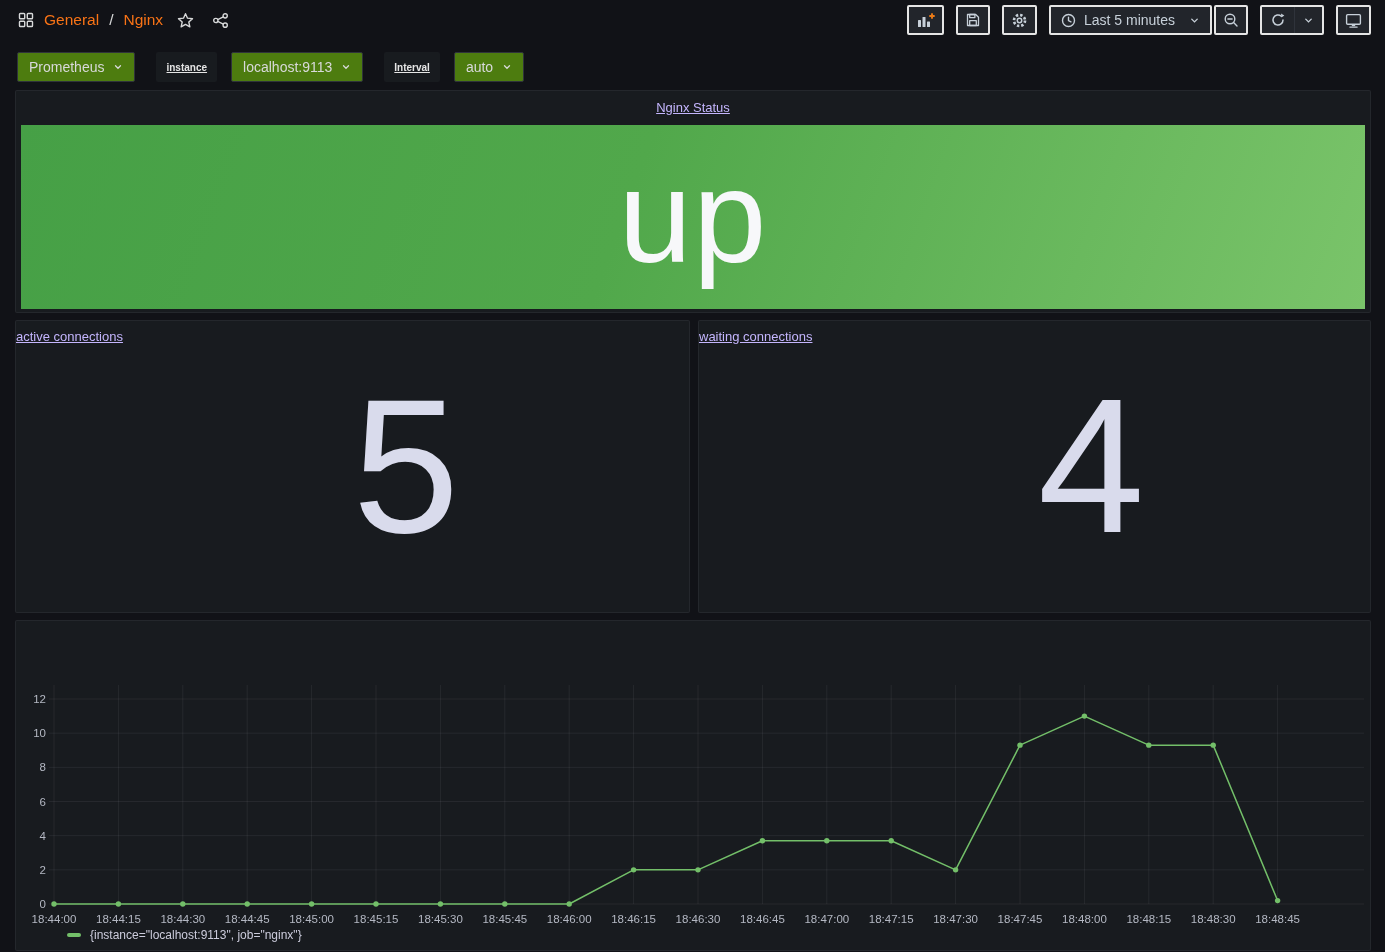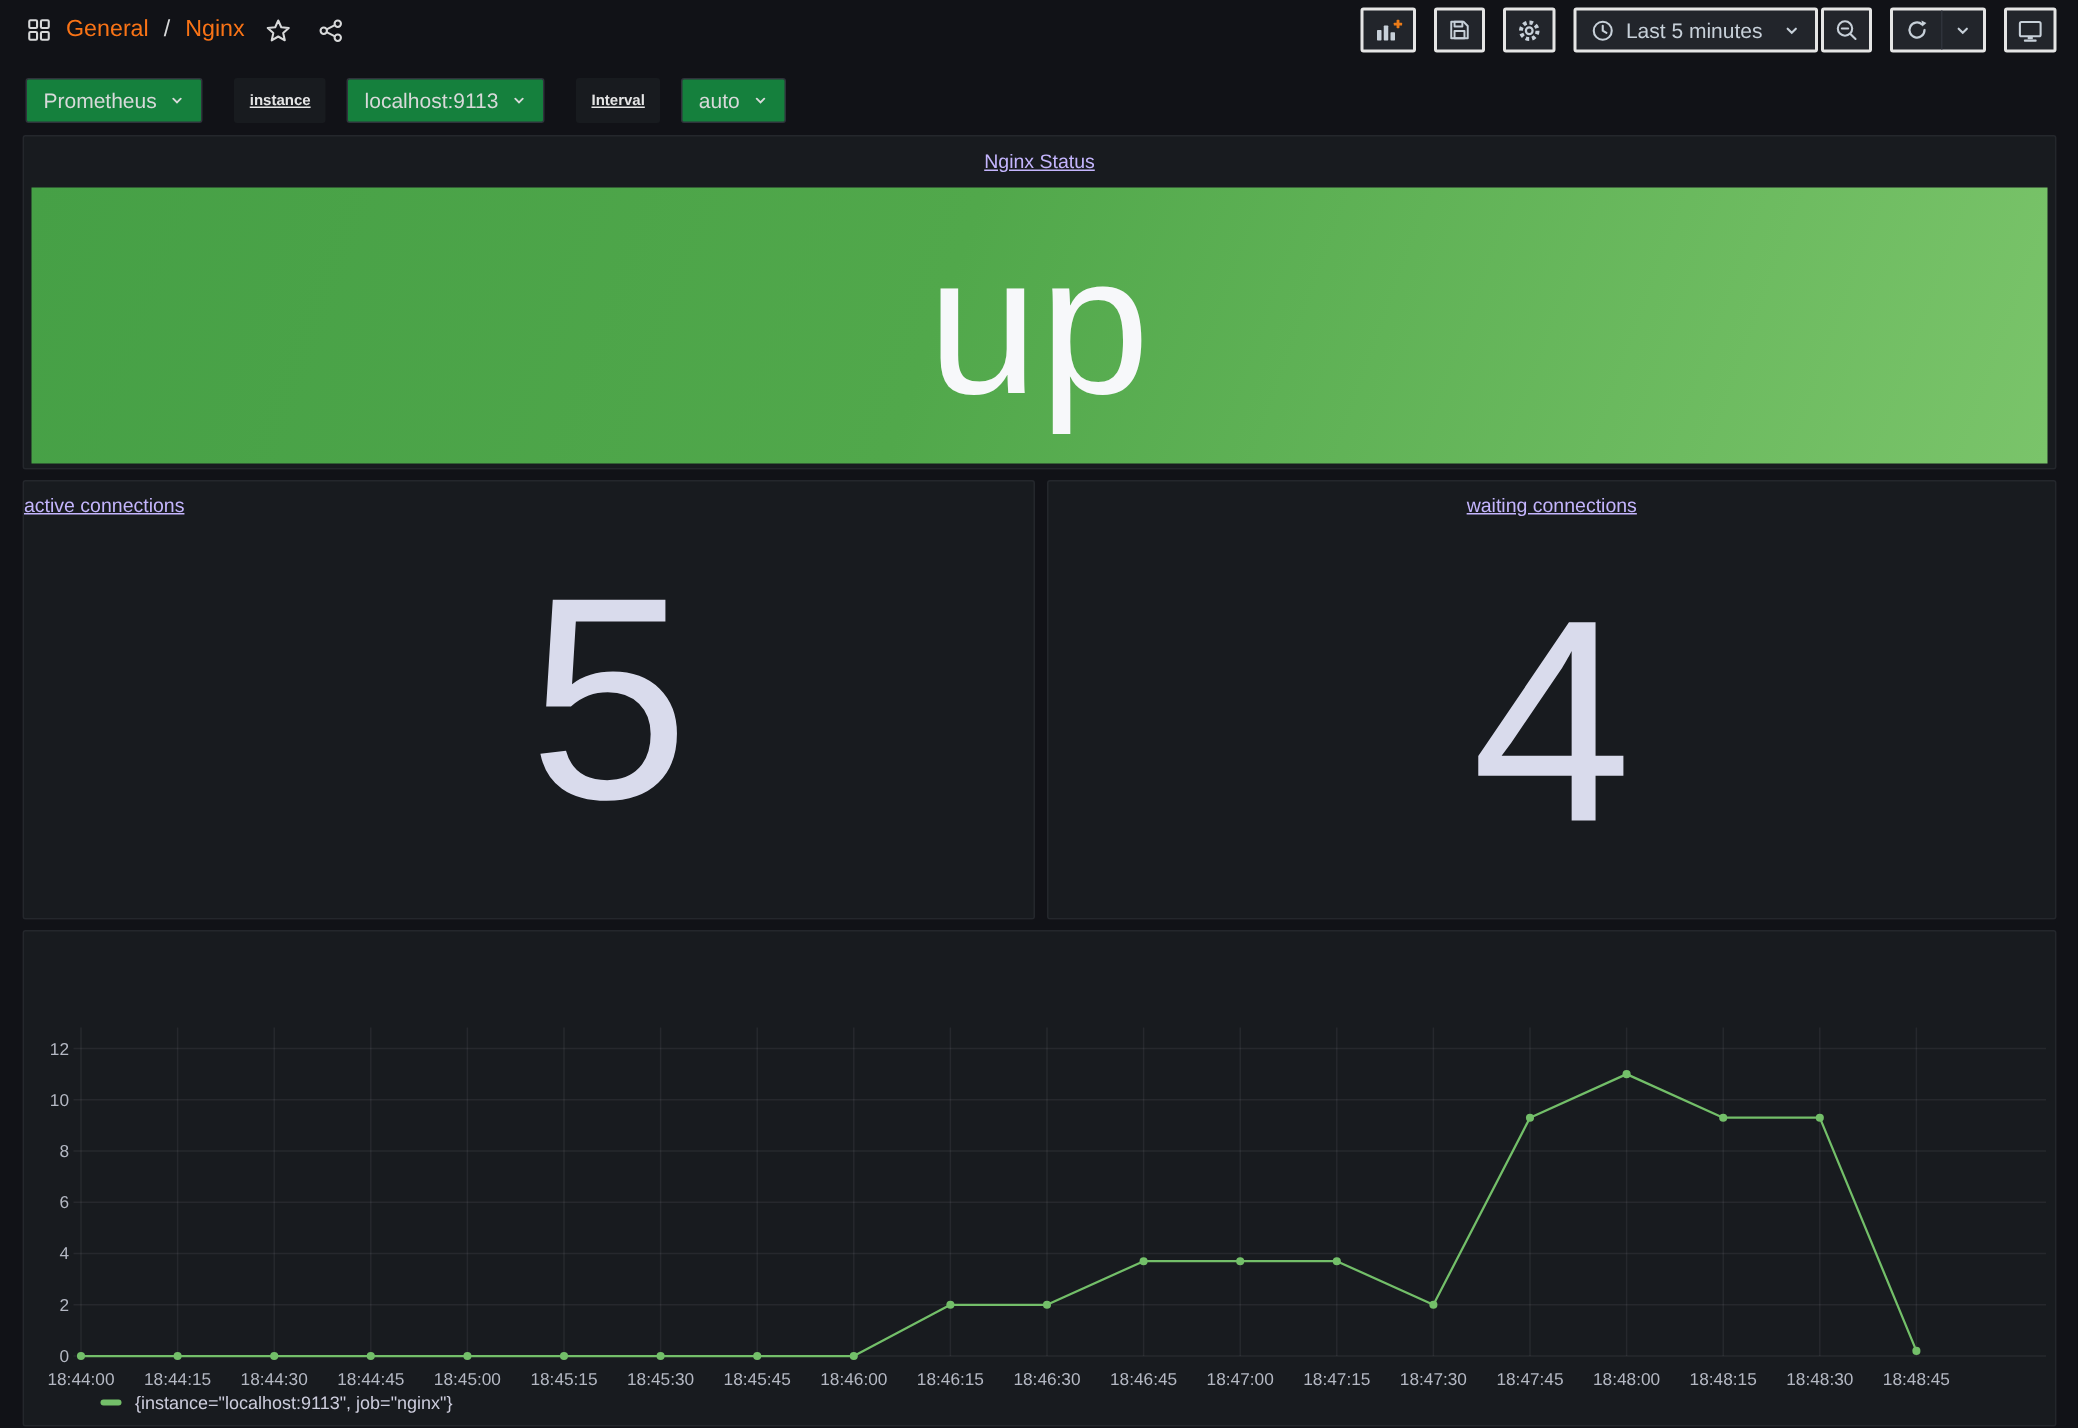--- a/index.html
+++ b/index.html
@@ -42,36 +42,36 @@
   .varrow {
     position: absolute; top: 51px; left: 17px;
     display: flex; align-items: center; gap: 21px; height: 32px;
   }
   .vargroup { display: flex; align-items: center; gap: 14px; }
   .varlabel {
     background: #181b1f; color: #e5e5e5; font-size: 10px; font-weight: 700;
     height: 30px; display: flex; align-items: center; padding: 0 10px; border-radius: 2px; text-decoration: underline;
   }
   .varvalue {
-    background: #15803d; border: 1px solid #2f333b; border-radius: 2px;
+    background: #4d7c0f; border: 1px solid #2f333b; border-radius: 2px;
     height: 30px; display: flex; align-items: center; gap: 9px;
     padding: 0 11px; font-size: 14px; color: #d8d9da; cursor: pointer; text-align: center;
   }
   
   .panel {
     position: absolute; background: #181b1f;
     border: 1px solid rgba(204,204,220,0.07); border-radius: 2px;
   }
   .panel-title {
     display: flex; align-items: center; justify-content: center;
     font-size: 13px; font-weight: 500; color: #c4b5fd; cursor: pointer; text-decoration: underline;
   }
   #panel-status   { left: 15px;  top: 90px;  width: 1356px; height: 223px; }
   #panel-active   { left: 15px;  top: 320px; width: 675px;  height: 293px; display: flex; flex-direction: row; }
-  #panel-waiting  { left: 698px; top: 320px; width: 673px;  height: 293px; display: flex; flex-direction: column; }
+  #panel-waiting  { left: 698px; top: 320px; width: 673px;  height: 293px; display: flex; flex-direction: row; }
   #panel-chart    { left: 15px;  top: 620px; width: 1356px; height: 331px; }
   #panel-status .panel-title { height: 33px; }
   #panel-active .panel-title, #panel-waiting .panel-title { height: 30px; flex: none; }
   #panel-chart .panel-title { height: 30px; padding-top: 6px; }
   .status-bg {
     position: absolute; left: 5px; right: 5px; top: 34px; bottom: 3px;
     background: linear-gradient(110deg, #46a046 0%, #51a84b 45%, #7ac46a 100%);
     display: flex; align-items: center; justify-content: center;
   }
   .status-value {

